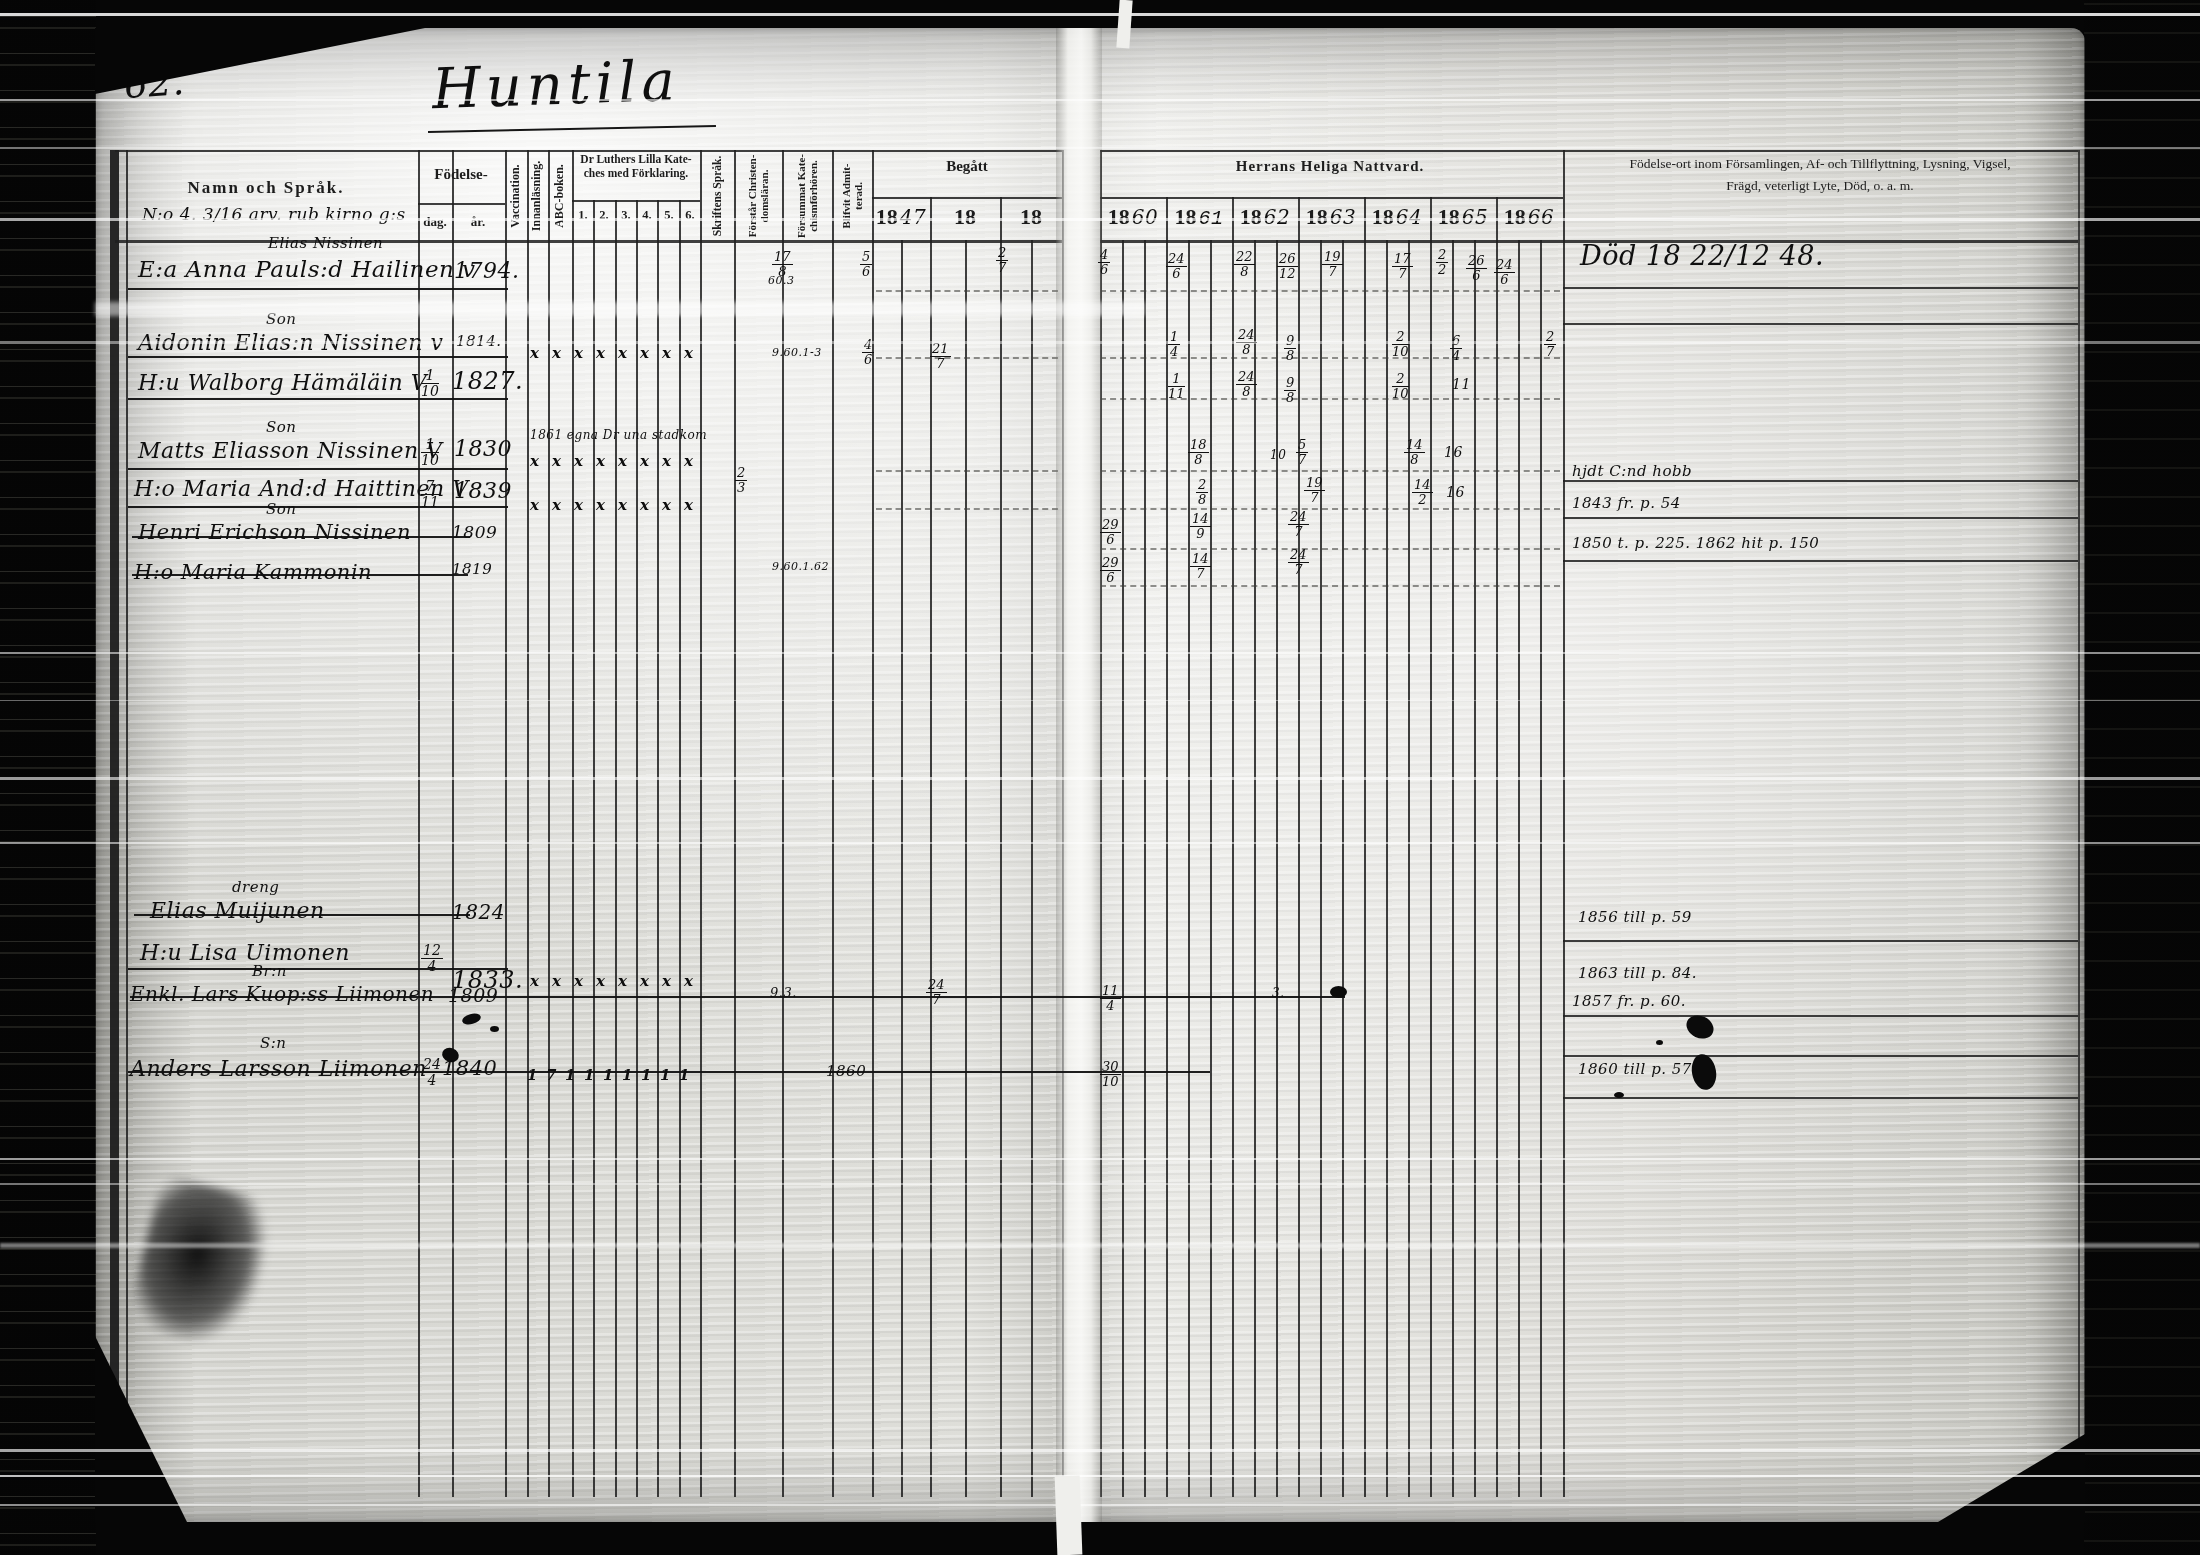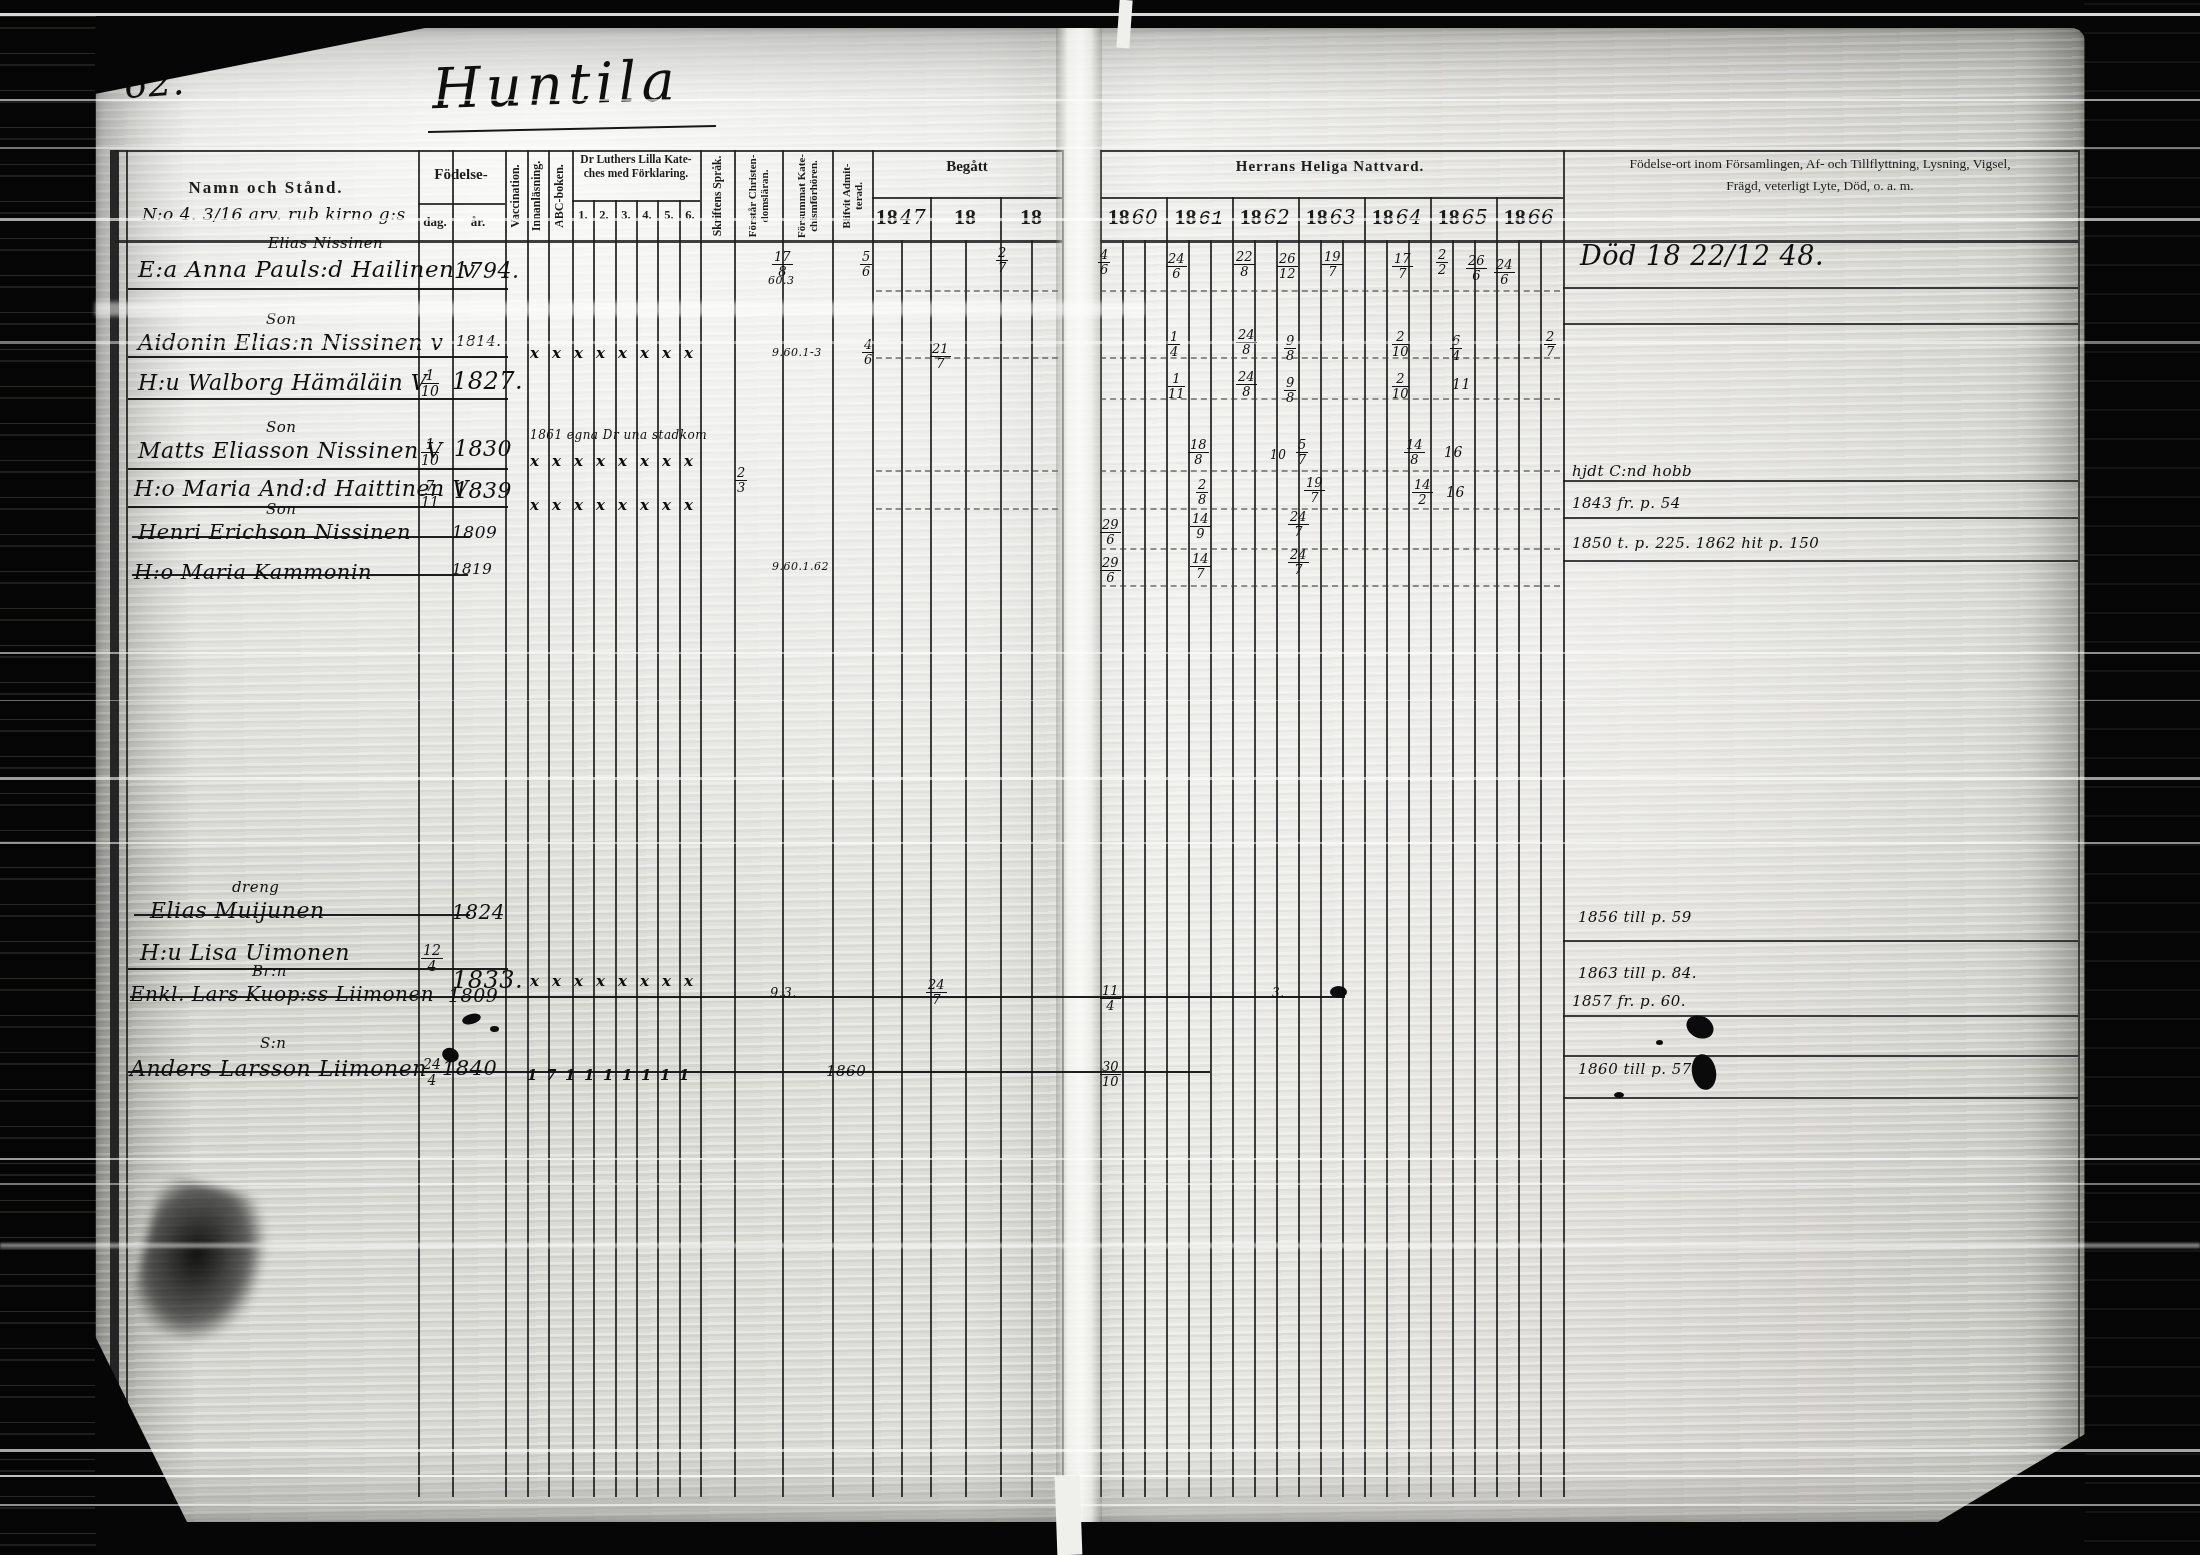--- a/index.html
+++ b/index.html
@@ -467,21 +467,21 @@
       <div class="note hand" style="left: 1578px; top: 908px; font-size: 15px; white-space: nowrap;">1856 till p. 59</div>
       <div class="note hand" style="left: 1578px; top: 964px; font-size: 15px; white-space: nowrap;">1863 till p. 84.</div>
       <div class="note hand" style="left: 1572px; top: 992px; font-size: 15px; white-space: nowrap;">1857 fr. p. 60.</div>
       <div class="note hand" style="left: 1578px; top: 1060px; font-size: 15px; white-space: nowrap;">1860 till p. 57.</div>
     </div>
 
   <div class="pageno hand">62.</div>
   <div class="title hand">Huntila</div>
   <div class="title-rule"></div>
 
-  <div class="print center" style="left:266px;top:178px;font-size:17px;font-weight:bold;letter-spacing:2px;">Namn och Stånd.</div>
+  <div class="print center" style="left:266px;top:178px;font-size:17px;font-weight:bold;letter-spacing:2px;">Namn och Språk.</div>
   <div class="name-sub hand">N:o 4.  3/16 arv. rub kirno g:s</div>
 
   <div class="print center" style="left:461px;top:166px;font-size:15px;font-weight:bold;">Födelse-</div>
   <div class="print center" style="left:435px;top:214px;font-size:13px;font-weight:bold;">dag.</div>
   <div class="print center" style="left:478px;top:214px;font-size:13px;font-weight:bold;">år.</div>
 
   <div class="print center pre" style="left:636px;top:152px;font-size:11.5px;font-weight:bold;width:130px;line-height:1.25;">Dr Luthers Lilla Kate-
 ches med Förklaring.</div>
 
   <div class="print center" style="left:967px;top:158px;font-size:15px;font-weight:bold;">Begått</div>

